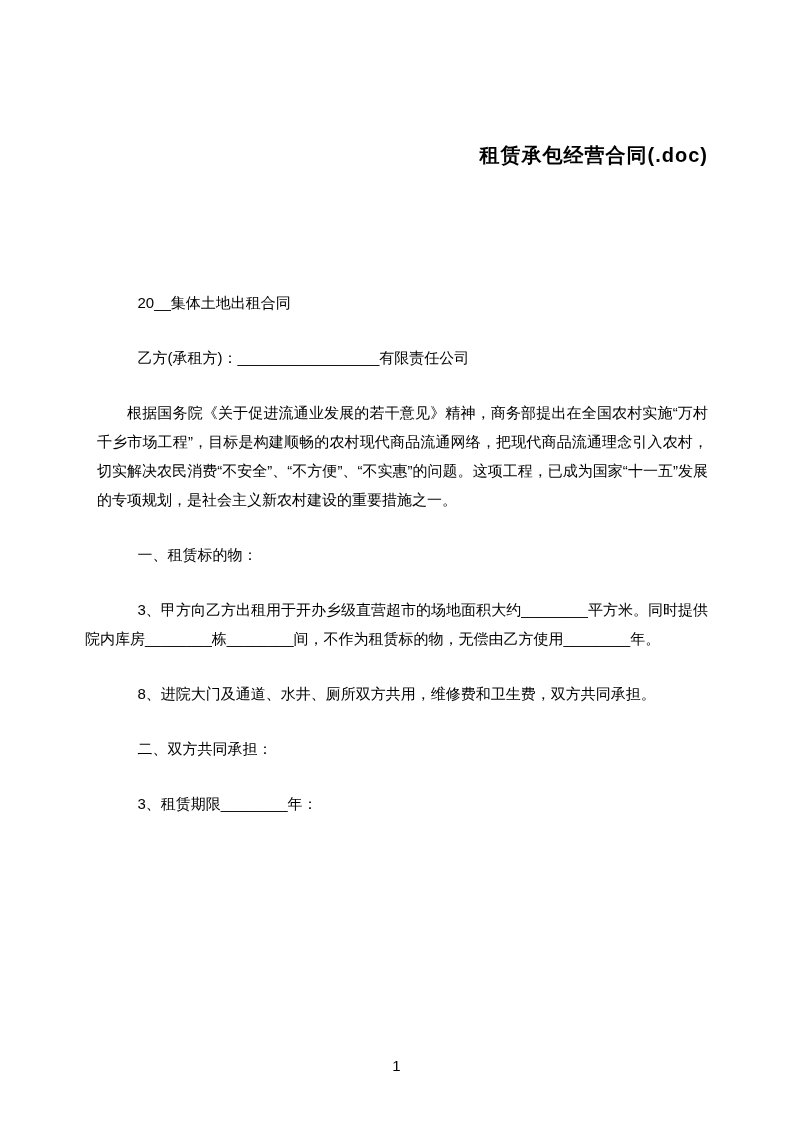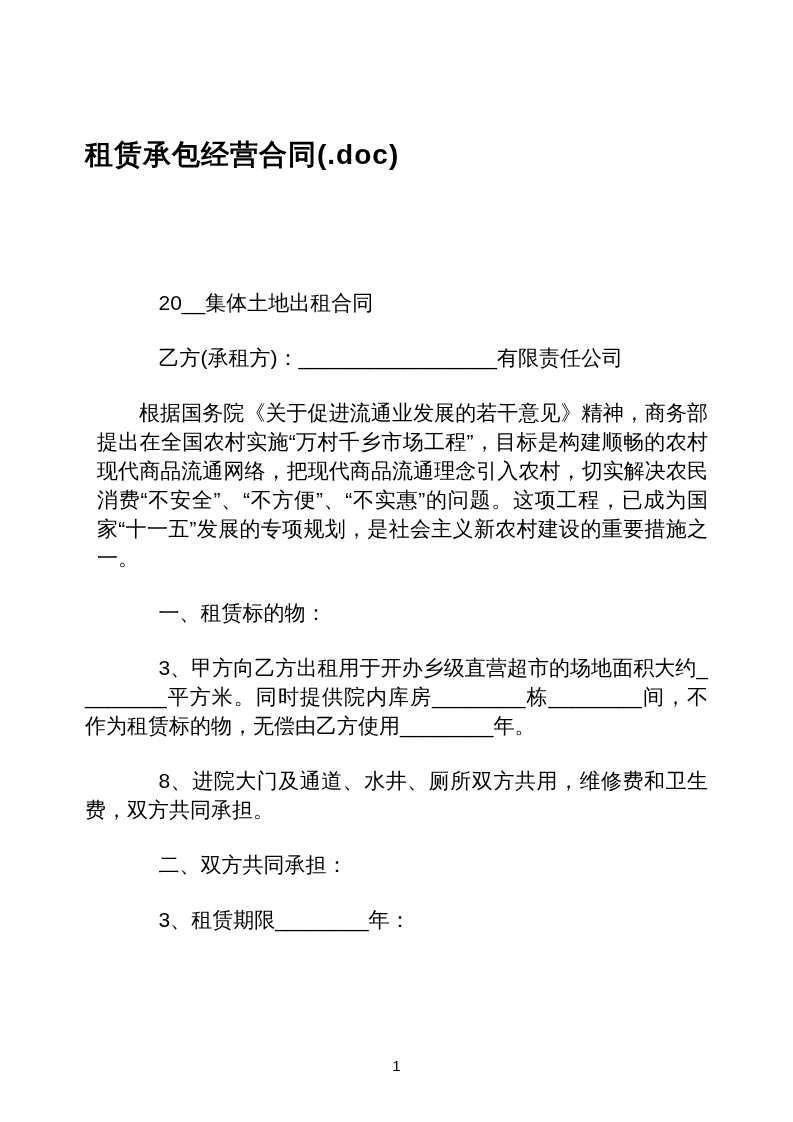--- a/index.html
+++ b/index.html
@@ -15,29 +15,29 @@
     background: #ffffff;
     box-sizing: border-box;
     padding: 0 85px;
     overflow: hidden;
     font-family: "Liberation Sans", "DejaVu Sans", sans-serif;
     color: #000000;
   }
   .doc-title {
     margin: 0 0 116px 0;
     padding-top: 138px;
-    text-align: left;
-    font-size: 28px;
+    text-align: right;
+    font-size: 20px;
     line-height: 34px;
     font-weight: 700;
     letter-spacing: 1px;
   }
   .para {
     margin: 0 0 26px 0;
-    font-size: 21px;
+    font-size: 15px;
     line-height: 29px;
     text-align: justify;
     word-break: break-all;
     overflow-wrap: break-word;
   }
   .ind-2 { text-indent: 2em; margin-left: 12px; }
   .ind-3 { text-indent: 3.5em; }
   .page-number {
     position: absolute;
     left: 0;

